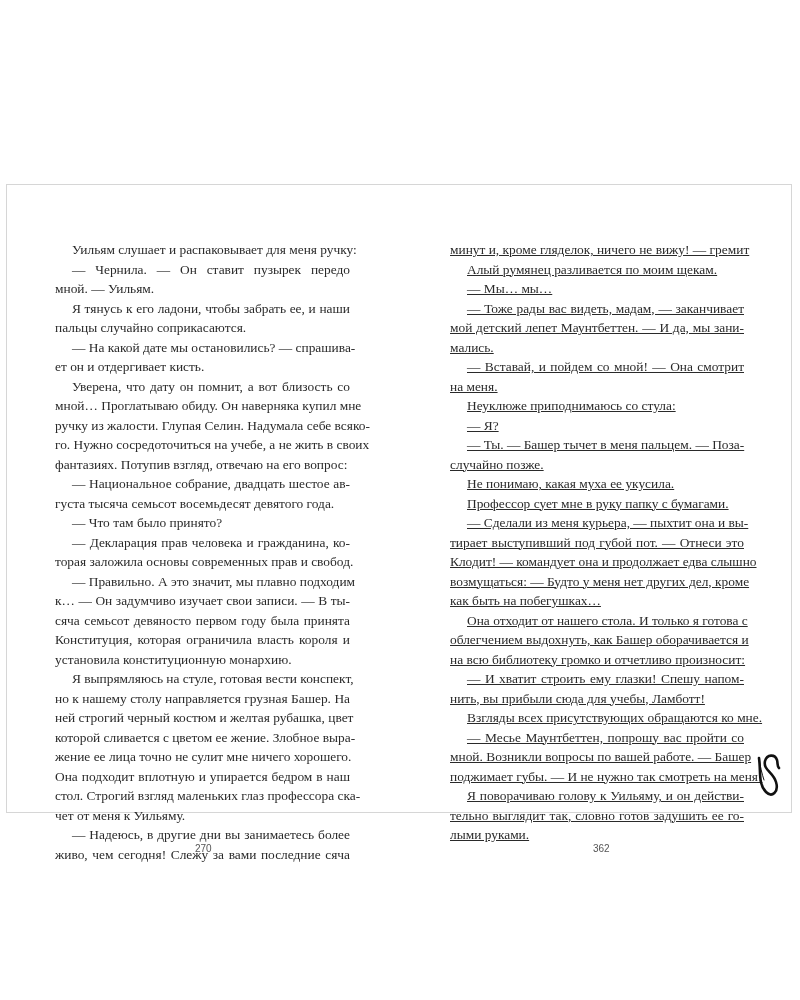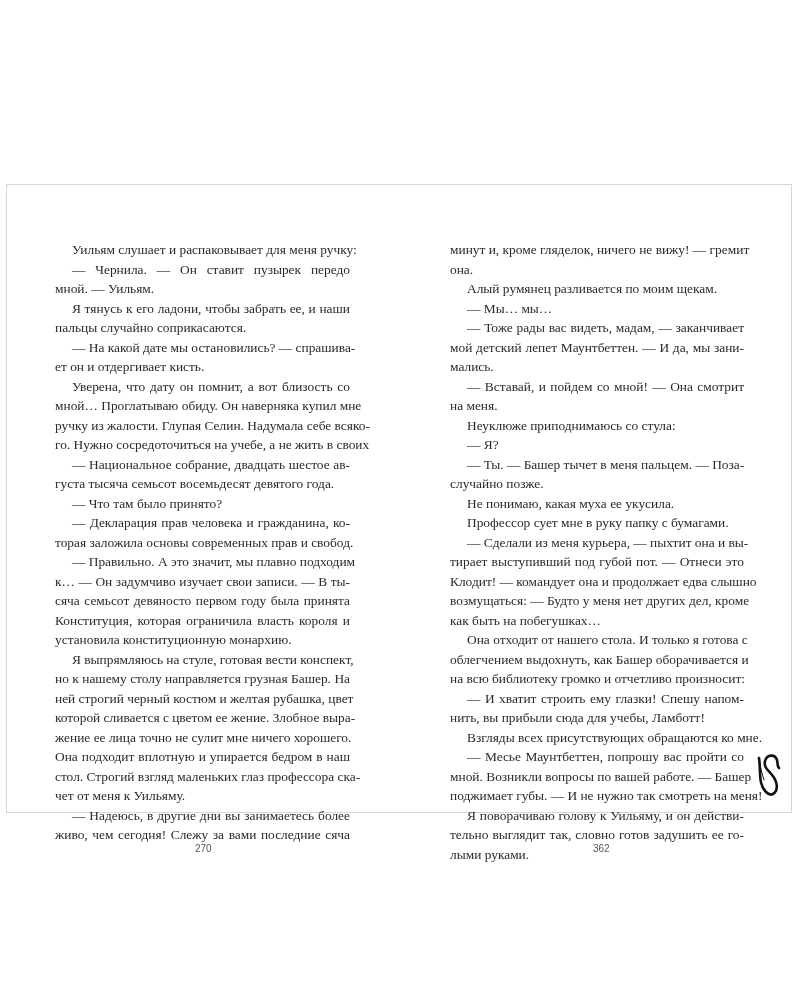--- a/index.html
+++ b/index.html
@@ -23,21 +23,21 @@
       height: 629px;
       border: 1.5px solid #d6d6d6;
       box-sizing: border-box;
       background: #ffffff;
     }
     .page {
       position: absolute;
       top: 240px;
     }
     .page.left { left: 55px; width: 295px; }
-    .page.right { left: 450px; width: 294px; }
+    .page.right { left: 450px; width: 294px; text-decoration: underline; }
     .line {
       height: 19.5px;
       line-height: 19.5px;
       font-size: 13.4px;
       white-space: nowrap;
       text-align: justify;
       text-align-last: justify;
       overflow: visible;
     }
     .line.indent { padding-left: 17px; }
@@ -70,20 +70,21 @@
     <div class="line indent">— Чернила. — Он ставит пузырек передо</div>
     <div class="line last">мной. — Уильям.</div>
     <div class="line indent">Я тянусь к его ладони, чтобы забрать ее, и наши</div>
     <div class="line last">пальцы случайно соприкасаются.</div>
     <div class="line indent">— На какой дате мы остановились? — спрашива-</div>
     <div class="line last">ет он и отдергивает кисть.</div>
     <div class="line indent">Уверена, что дату он помнит, а вот близость со</div>
     <div class="line">мной… Проглатываю обиду. Он наверняка купил мне</div>
     <div class="line">ручку из жалости. Глупая Селин. Надумала себе всяко-</div>
     <div class="line">го. Нужно сосредоточиться на учебе, а не жить в своих</div>
+    <div class="line last">фантазиях. Потупив взгляд, отвечаю на его вопрос:</div>
     <div class="line indent">— Национальное собрание, двадцать шестое ав-</div>
     <div class="line last">густа тысяча семьсот восемьдесят девятого года.</div>
     <div class="line indent last">— Что там было принято?</div>
     <div class="line indent">— Декларация прав человека и гражданина, ко-</div>
     <div class="line last">торая заложила основы современных прав и свобод.</div>
     <div class="line indent">— Правильно. А это значит, мы плавно подходим</div>
     <div class="line">к… — Он задумчиво изучает свои записи. — В ты-</div>
     <div class="line">сяча семьсот девяносто первом году была принята</div>
     <div class="line">Конституция, которая ограничила власть короля и</div>
     <div class="line last">установила конституционную монархию.</div>
@@ -93,21 +94,20 @@
     <div class="line">которой сливается с цветом ее жение. Злобное выра-</div>
     <div class="line">жение ее лица точно не сулит мне ничего хорошего.</div>
     <div class="line">Она подходит вплотную и упирается бедром в наш</div>
     <div class="line">стол. Строгий взгляд маленьких глаз профессора ска-</div>
     <div class="line last">чет от меня к Уильяму.</div>
     <div class="line indent">— Надеюсь, в другие дни вы занимаетесь более</div>
     <div class="line">живо, чем сегодня! Слежу за вами последние сяча</div>
   </div>
 <div class="page right" id="right-page">
     <div class="line">минут и, кроме гляделок, ничего не вижу! — гремит</div>
-    <div class="line last">она.</div>
     <div class="line indent last">Алый румянец разливается по моим щекам.</div>
     <div class="line indent last">— Мы… мы…</div>
     <div class="line indent">— Тоже рады вас видеть, мадам, — заканчивает</div>
     <div class="line">мой детский лепет Маунтбеттен. — И да, мы зани-</div>
     <div class="line last">мались.</div>
     <div class="line indent">— Вставай, и пойдем со мной! — Она смотрит</div>
     <div class="line last">на меня.</div>
     <div class="line indent last">Неуклюже приподнимаюсь со стула:</div>
     <div class="line indent last">— Я?</div>
     <div class="line indent">— Ты. — Башер тычет в меня пальцем. — Поза-</div>

